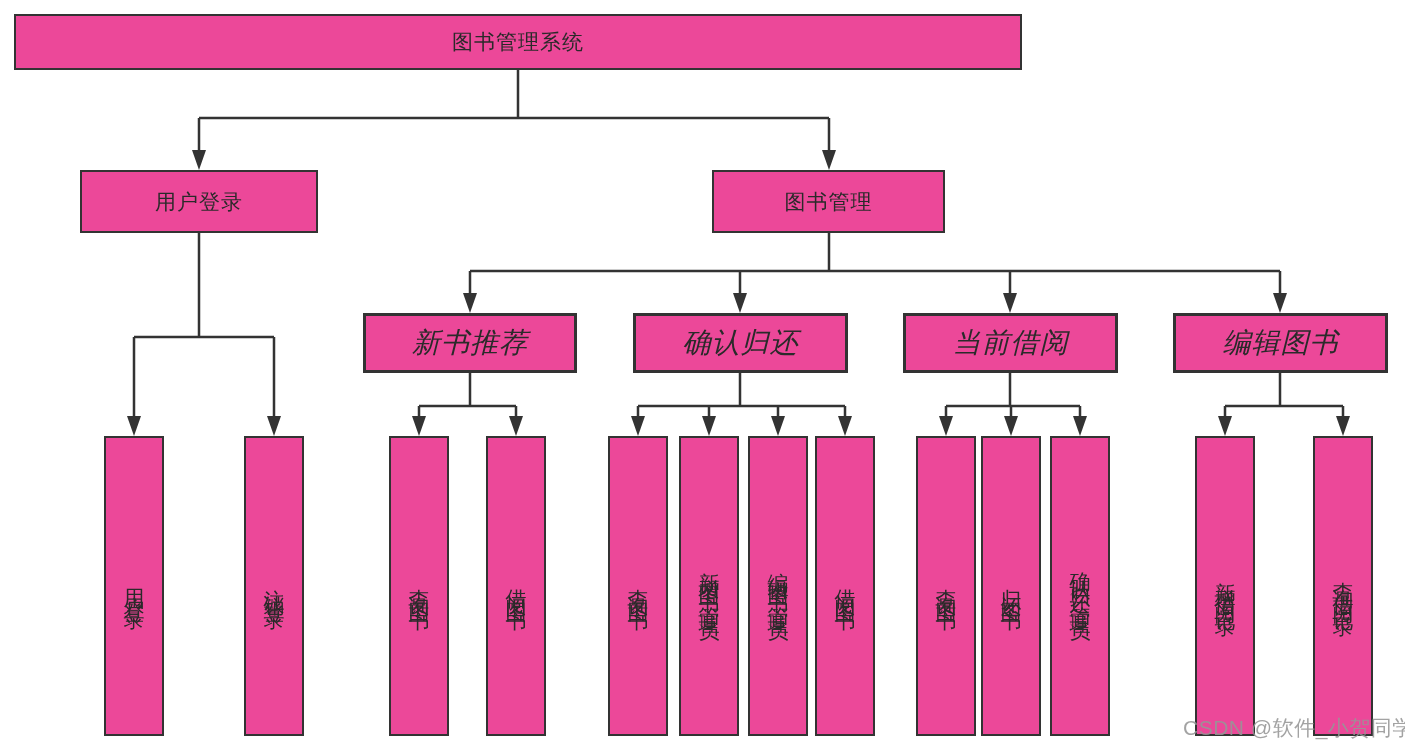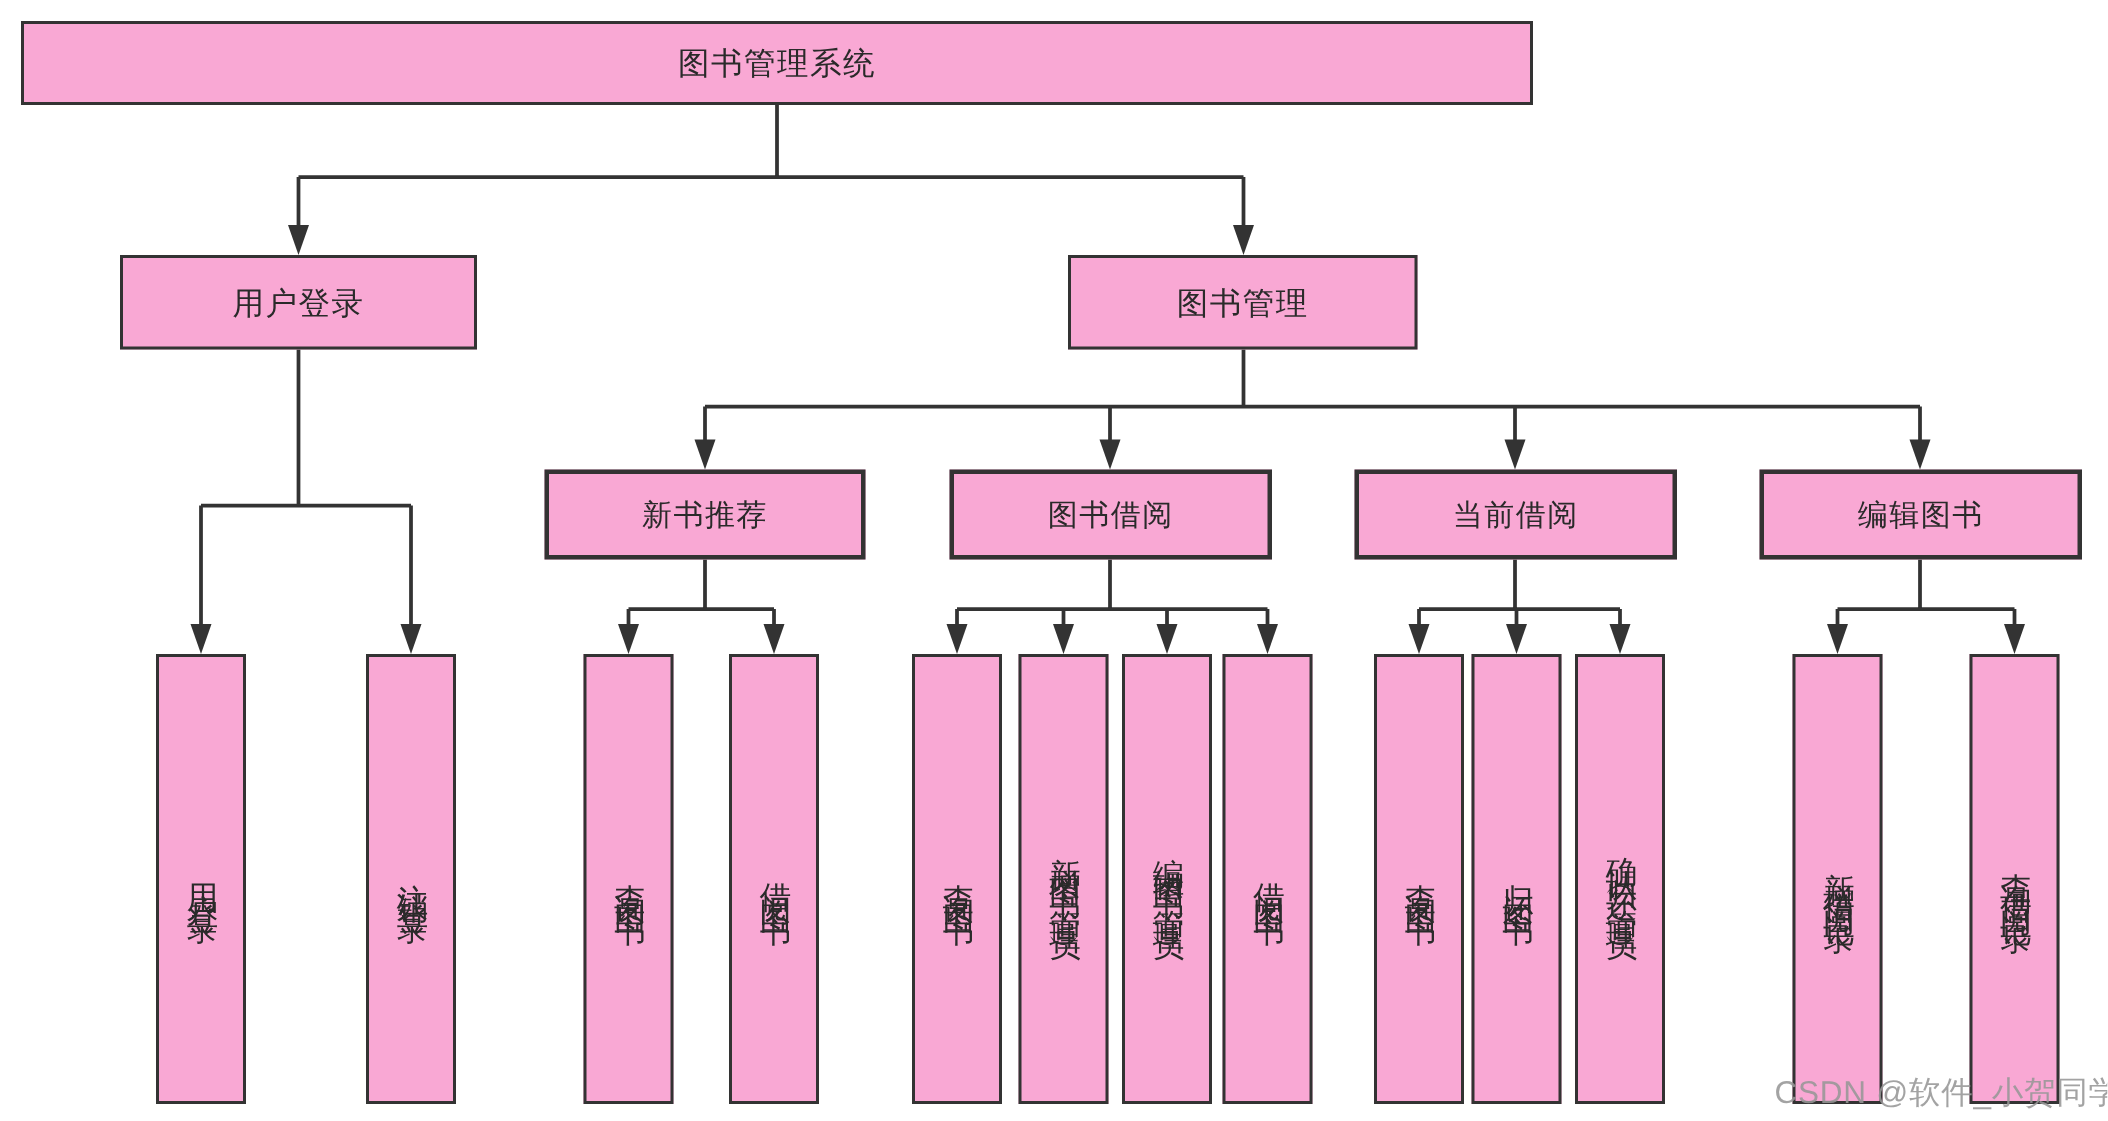--- a/index.html
+++ b/index.html
@@ -13,31 +13,31 @@
   }
   #connectors {
     position: absolute;
     left: 0; top: 0;
     width: 1405px; height: 747px;
     pointer-events: none;
   }
   .box {
     position: absolute;
     box-sizing: border-box;
-    background: #f9a8d4;
+    background: #ec4899;
     border: 2px solid #333333;
     color: #2a2a2a;
     display: flex;
     align-items: center;
     justify-content: center;
   }
   .hbox { font-size: 21px; letter-spacing: 1px; }
   .root-box { border-width: 2px; }
   .l2-box  { border-width: 2px; }
-  .l3-box  { border-width: 3px; font-size: 20px; }
+  .l3-box  { border-width: 3px; font-size: 28px; font-style: italic; }
   .vbox {
     writing-mode: vertical-rl;
     font-size: 21px;
     letter-spacing: 7px;
     border-width: 2px;
     text-align: center;
   }
   .watermark {
     position: absolute;
     left: 1183px;
@@ -88,21 +88,21 @@
   </svg>
 
   <div class="box hbox root-box" style="left:14px; top:14px; width:1008px; height:56px;">图书管理系统</div>
 
   <div class="box hbox l2-box" style="left:80px; top:170px; width:238px; height:63px;">用户登录</div>
 
   <div class="box hbox l2-box" style="left:712px; top:170px; width:233px; height:63px;text-align:right;">图书管理</div>
 
   <div class="box hbox l3-box" style="left:363px; top:313px; width:214px; height:60px;">新书推荐</div>
 
-  <div class="box hbox l3-box" style="left:633px; top:313px; width:215px; height:60px;">图书借阅</div>
+  <div class="box hbox l3-box" style="left:633px; top:313px; width:215px; height:60px;">确认归还</div>
 
   <div class="box hbox l3-box" style="left:903px; top:313px; width:215px; height:60px;">当前借阅</div>
 
   <div class="box hbox l3-box" style="left:1173px; top:313px; width:215px; height:60px;">编辑图书</div>
 
   <div class="box vbox" style="left:104px; top:436px; width:60px; height:300px;">用户登录</div>
 
   <div class="box vbox" style="left:244px; top:436px; width:60px; height:300px;">注销登录</div>
 
   <div class="box vbox" style="left:389px; top:436px; width:60px; height:300px;">查询图书</div>

